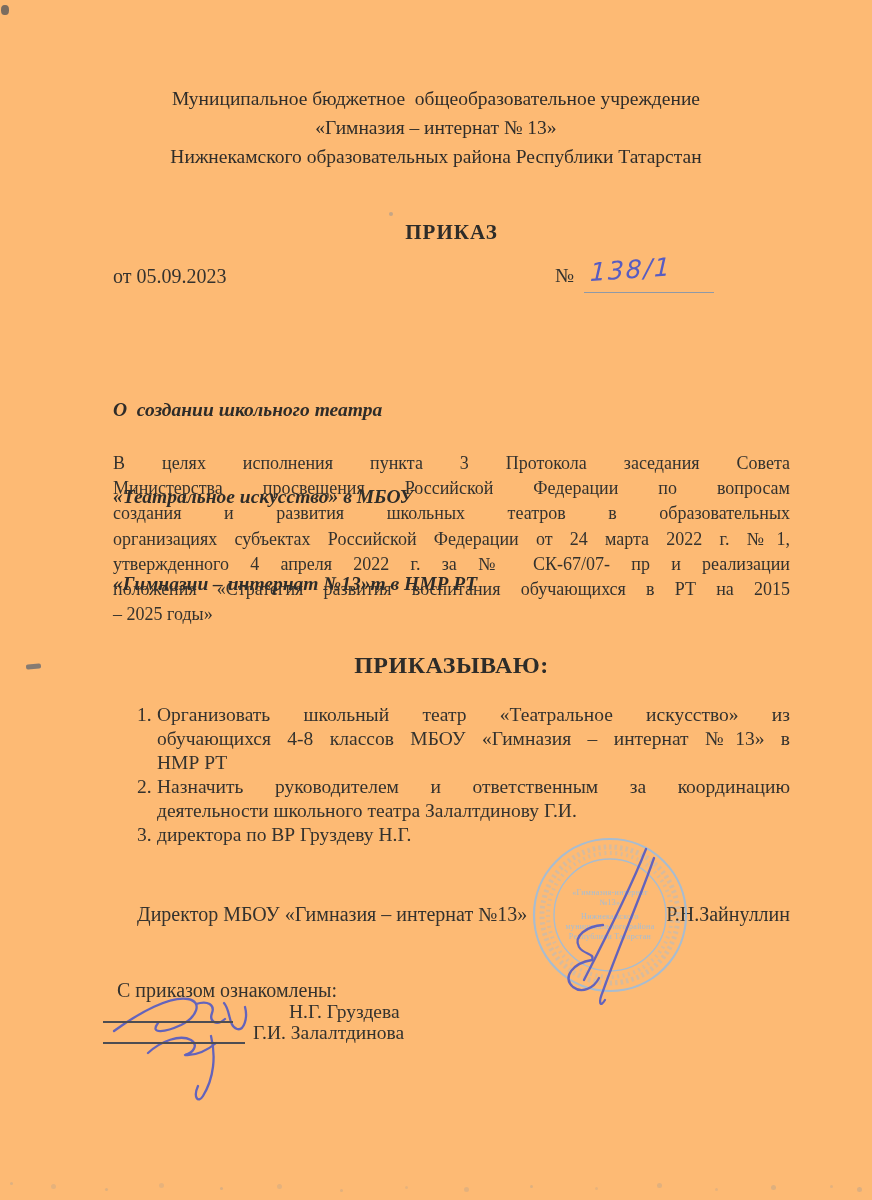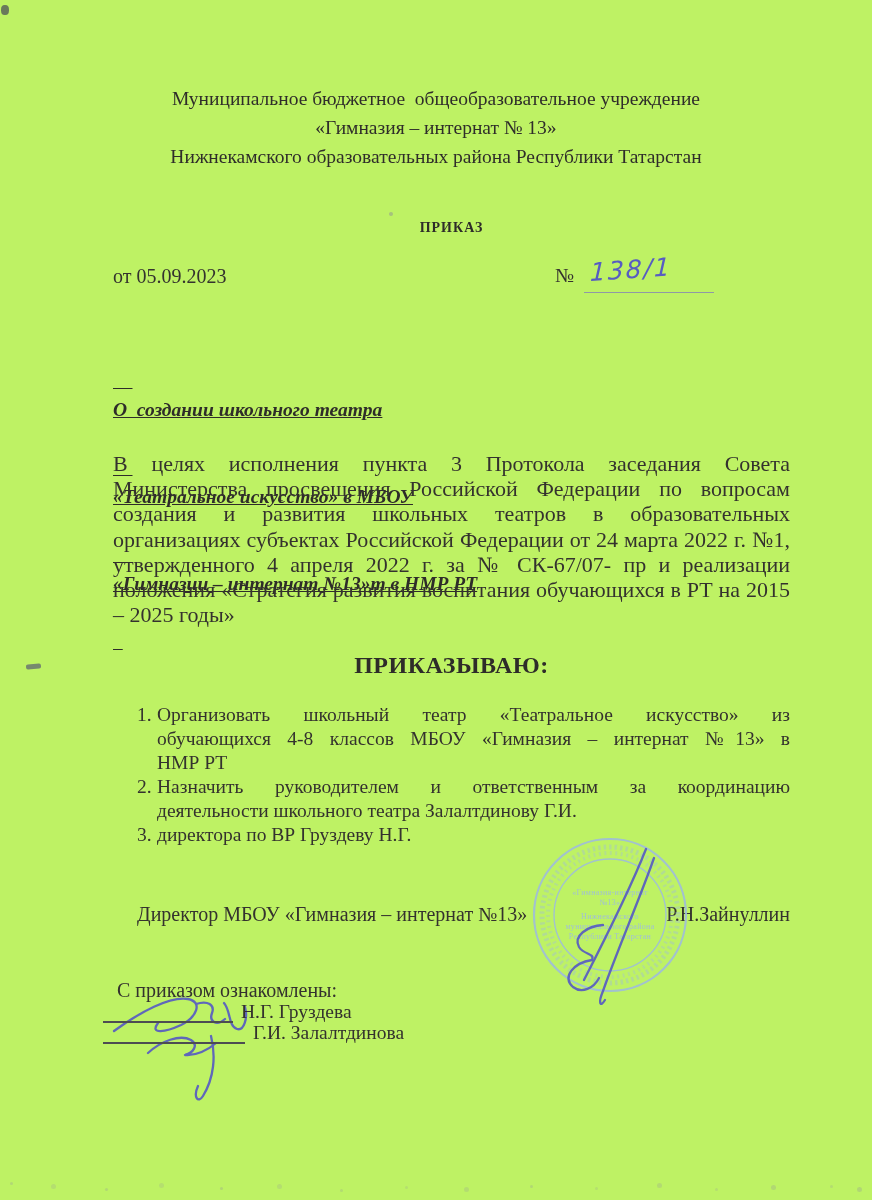--- a/index.html
+++ b/index.html
@@ -1,57 +1,57 @@
 <!DOCTYPE html>
 <html><head>
 <meta charset="utf-8">
 <style>
   html,body{margin:0;padding:0;background:#e8e8e8;}
   .page{
     position:relative; width:872px; height:1200px; margin:0 auto;
-    background:#bef264; overflow:hidden;
+    background:#fdba74; overflow:hidden;
     font-family:"Liberation Serif","DejaVu Serif",serif;
     color:#34322e;
   }
   .abs{position:absolute;}
   
   .letterhead{left:0; right:0; top:84px; text-align:center; font-size:19.5px; line-height:29px; color:#2f2d2a;}
   .pre{white-space:pre;}
   
-  .doc-title{left:113px; width:677px; top:220px; text-align:center; font-weight:bold; font-size:14px; letter-spacing:1px; color:#2e2c29;}
+  .doc-title{left:113px; width:677px; top:220px; text-align:center; font-weight:bold; font-size:21px; letter-spacing:1px; color:#2e2c29;}
   
   .date-label{left:113px; top:265px; font-size:20px;}
   .num-label{left:555px; top:264px; font-size:20px;}
   .num-underline{left:584px; top:292px; width:130px; border-top:1.5px solid #8f99a6;}
   .num-value{
     left:590px; top:255px; font-size:25px; letter-spacing:2px;
     font-family:"DejaVu Sans",sans-serif; font-style:italic; color:#575cc2;
     transform:rotate(-4deg) skewX(-6deg);
   }
   
-  .subject{left:113px; top:337px; font-weight:bold; font-style:italic; font-size:19.5px; line-height:29px; color:#2e2c29;text-decoration:underline;}
+  .subject{left:113px; top:337px; font-weight:bold; font-style:italic; font-size:19.5px; line-height:29px; color:#2e2c29;}
   
-  .body-par{left:113px; top:451px; width:677px; font-size:22px;}
+  .body-par{left:113px; top:451px; width:677px; font-size:18px;}
   .jline{line-height:25.2px; text-align:justify; text-align-last:justify; height:25.2px; overflow:hidden;}
   .lline{line-height:25.2px; text-align:left; height:25.2px;}
   
   .resolution{left:113px; width:677px; top:652px; text-align:center; font-weight:bold; font-size:24px; letter-spacing:0.5px; color:#2e2c29;}
   
   .items{left:137px; top:703px; width:653px; font-size:19.5px;}
   .item{display:flex; align-items:flex-start;}
   .item .num{width:20px; flex:0 0 20px; line-height:24px;}
   .item .itext{flex:1;}
   .item .jline,.item .lline{line-height:24px; height:24px;}
   .indent1{text-indent:9px;}
   
   .director-row{left:137px; top:903px; width:653px; display:flex; justify-content:space-between; font-size:20px;}
   
   .ack-title{left:117px; top:979px; font-size:20px;}
   .ack-row{display:flex; align-items:flex-end; font-size:19.5px;}
-  .ack-row-1{left:103px; top:1000px;}
+  .ack-row-1{left:103px; top:1000px;gap:48px;}
   .ack-row-2{left:103px; top:1021px;text-align:center;}
   .sig-line{display:inline-block; border-bottom:2px solid #4d4d52; margin-bottom:1px;}
   .sig-line-1{width:130px;}
   .sig-line-2{width:142px;}
   .ack-name{margin-left:8px; line-height:24px;}
   
   .overlay{left:0; top:0; pointer-events:none;}
   
   .speck-corner{left:1px; top:5px; width:8px; height:10px; background:#4d5258; opacity:.75; border-radius:45%;}
   .speck-dash{left:26px; top:664px; width:15px; height:5px; background:#5e6572; opacity:.75; border-radius:2px; transform:rotate(-4deg);}

